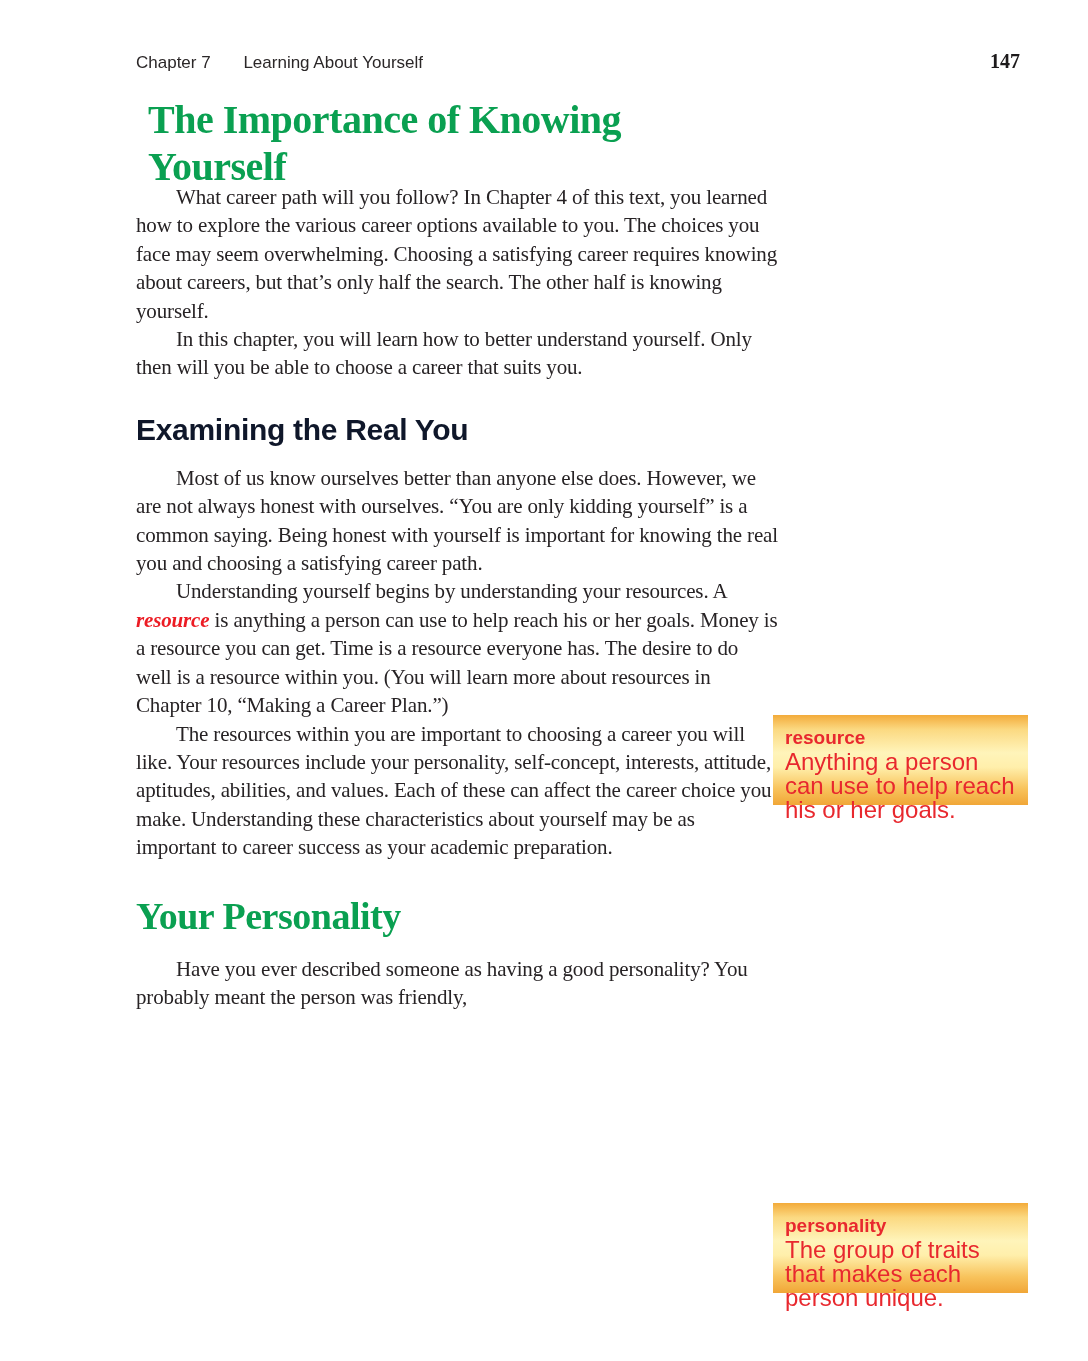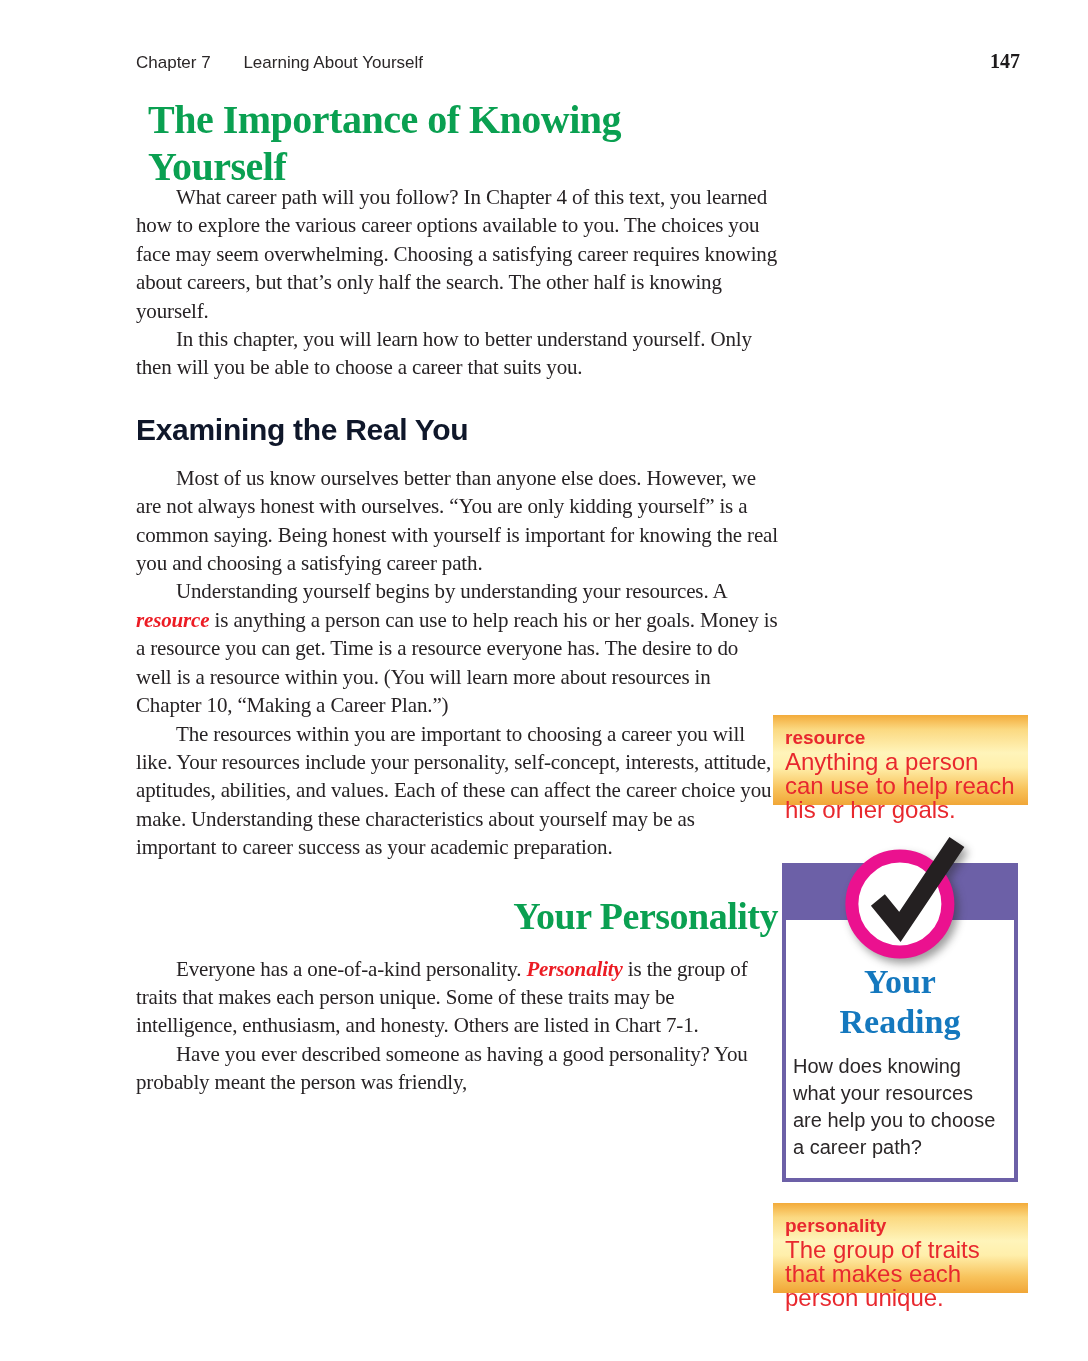--- a/index.html
+++ b/index.html
@@ -45,21 +45,21 @@
   .h2-purple{
     margin:31px 0 17px 0;
     font-family:"Liberation Sans", sans-serif;
     font-weight:bold;font-size:30px;line-height:34px;
     color:#0f172a;letter-spacing:-0.3px;
   }
   .h2-green{
     margin:33px 0 18px 0;
     font-family:"Liberation Serif", serif;
     font-weight:bold;font-size:38px;line-height:42px;
-    color:#0aa051;letter-spacing:-0.5px;text-align:right;
+    color:#0aa051;letter-spacing:-0.5px;
   }
   .term{
     color:#ec1c24;font-weight:bold;font-style:italic;
   }
 
   
   .vocab-box{
     position:absolute;left:773px;width:255px;height:90px;
     box-sizing:border-box;
     padding:11px 12px 10px 12px;
@@ -130,45 +130,27 @@
   <div class="body-col">
     <p>What career path will you follow? In Chapter 4 of this text, you learned how to explore the various career options available to you. The choices you face may seem overwhelming. Choosing a satisfying career requires knowing about careers, but that’s only half the search. The other half is knowing yourself.</p>
     <p>In this chapter, you will learn how to better understand yourself. Only then will you be able to choose a career that suits you.</p>
 
     <h2 class="h2-purple">Examining the Real You</h2>
     <p>Most of us know ourselves better than anyone else does. However, we are not always honest with ourselves. “You are only kidding yourself” is a common saying. Being honest with yourself is important for knowing the real you and choosing a satisfying career path.</p>
     <p><span>Understanding yourself begins by understanding your resources. A </span><span class="term">resource</span><span> is anything a person can use to help reach his or her goals. Money is a resource you can get. Time is a resource everyone has. The desire to do well is a resource within you. (You will learn more about resources in Chapter 10, “Making a Career Plan.”)</span></p>
     <p>The resources within you are important to choosing a career you will like. Your resources include your personality, self-concept, interests, attitude, aptitudes, abilities, and values. Each of these can affect the career choice you make. Understanding these characteristics about yourself may be as important to career success as your academic preparation.</p>
 
     <h2 class="h2-green">Your Personality</h2>
-    <p><span>Everyone has a one-of-a-kind personality. </span><span class="term">Personality</span><span> is the group of traits that makes each person unique. Some of these traits may be intelligence, enthusiasm, and honesty. Others are listed in Chart 7-1.</span></p>
     <p>Have you ever described someone as having a good personality? You probably meant the person was friendly,</p>
   </div>
 
   <aside class="vocab-box resource">
     <span class="vocab-term">resource</span>
     <span class="vocab-def">Anything a person can use to help reach his or her goals.</span>
   </aside>
 
-  <aside class="reading-box">
-    <div class="reading-band"></div>
-    <div class="reading-panel"></div>
-    <div class="reading-icon">
-      <svg width="122" height="130" viewBox="0 0 122 130" xmlns="http://www.w3.org/2000/svg">
-        <g style="filter:drop-shadow(4px 5px 4px rgba(40,40,40,0.45));">
-          <circle cx="56" cy="72" r="48" fill="#ffffff" stroke="#eb118f" stroke-width="13"></circle>
-          <path d="M34 68 L56 95 L113 10" fill="none" stroke="#242021" stroke-width="18" stroke-linejoin="miter" stroke-linecap="butt"></path>
-        </g>
-      </svg>
-    </div>
-    <div class="reading-title">
-      <span>Your</span><br>
-      <span>Reading</span>
-    </div>
-    <p class="reading-question">How does knowing what your resources are help you to choose a career path?</p>
-  </aside>
 
   <aside class="vocab-box personality">
     <span class="vocab-term">personality</span>
     <span class="vocab-def">The group of traits that makes each person unique.</span>
   </aside>
 
 </div>
 
 </body></html>

